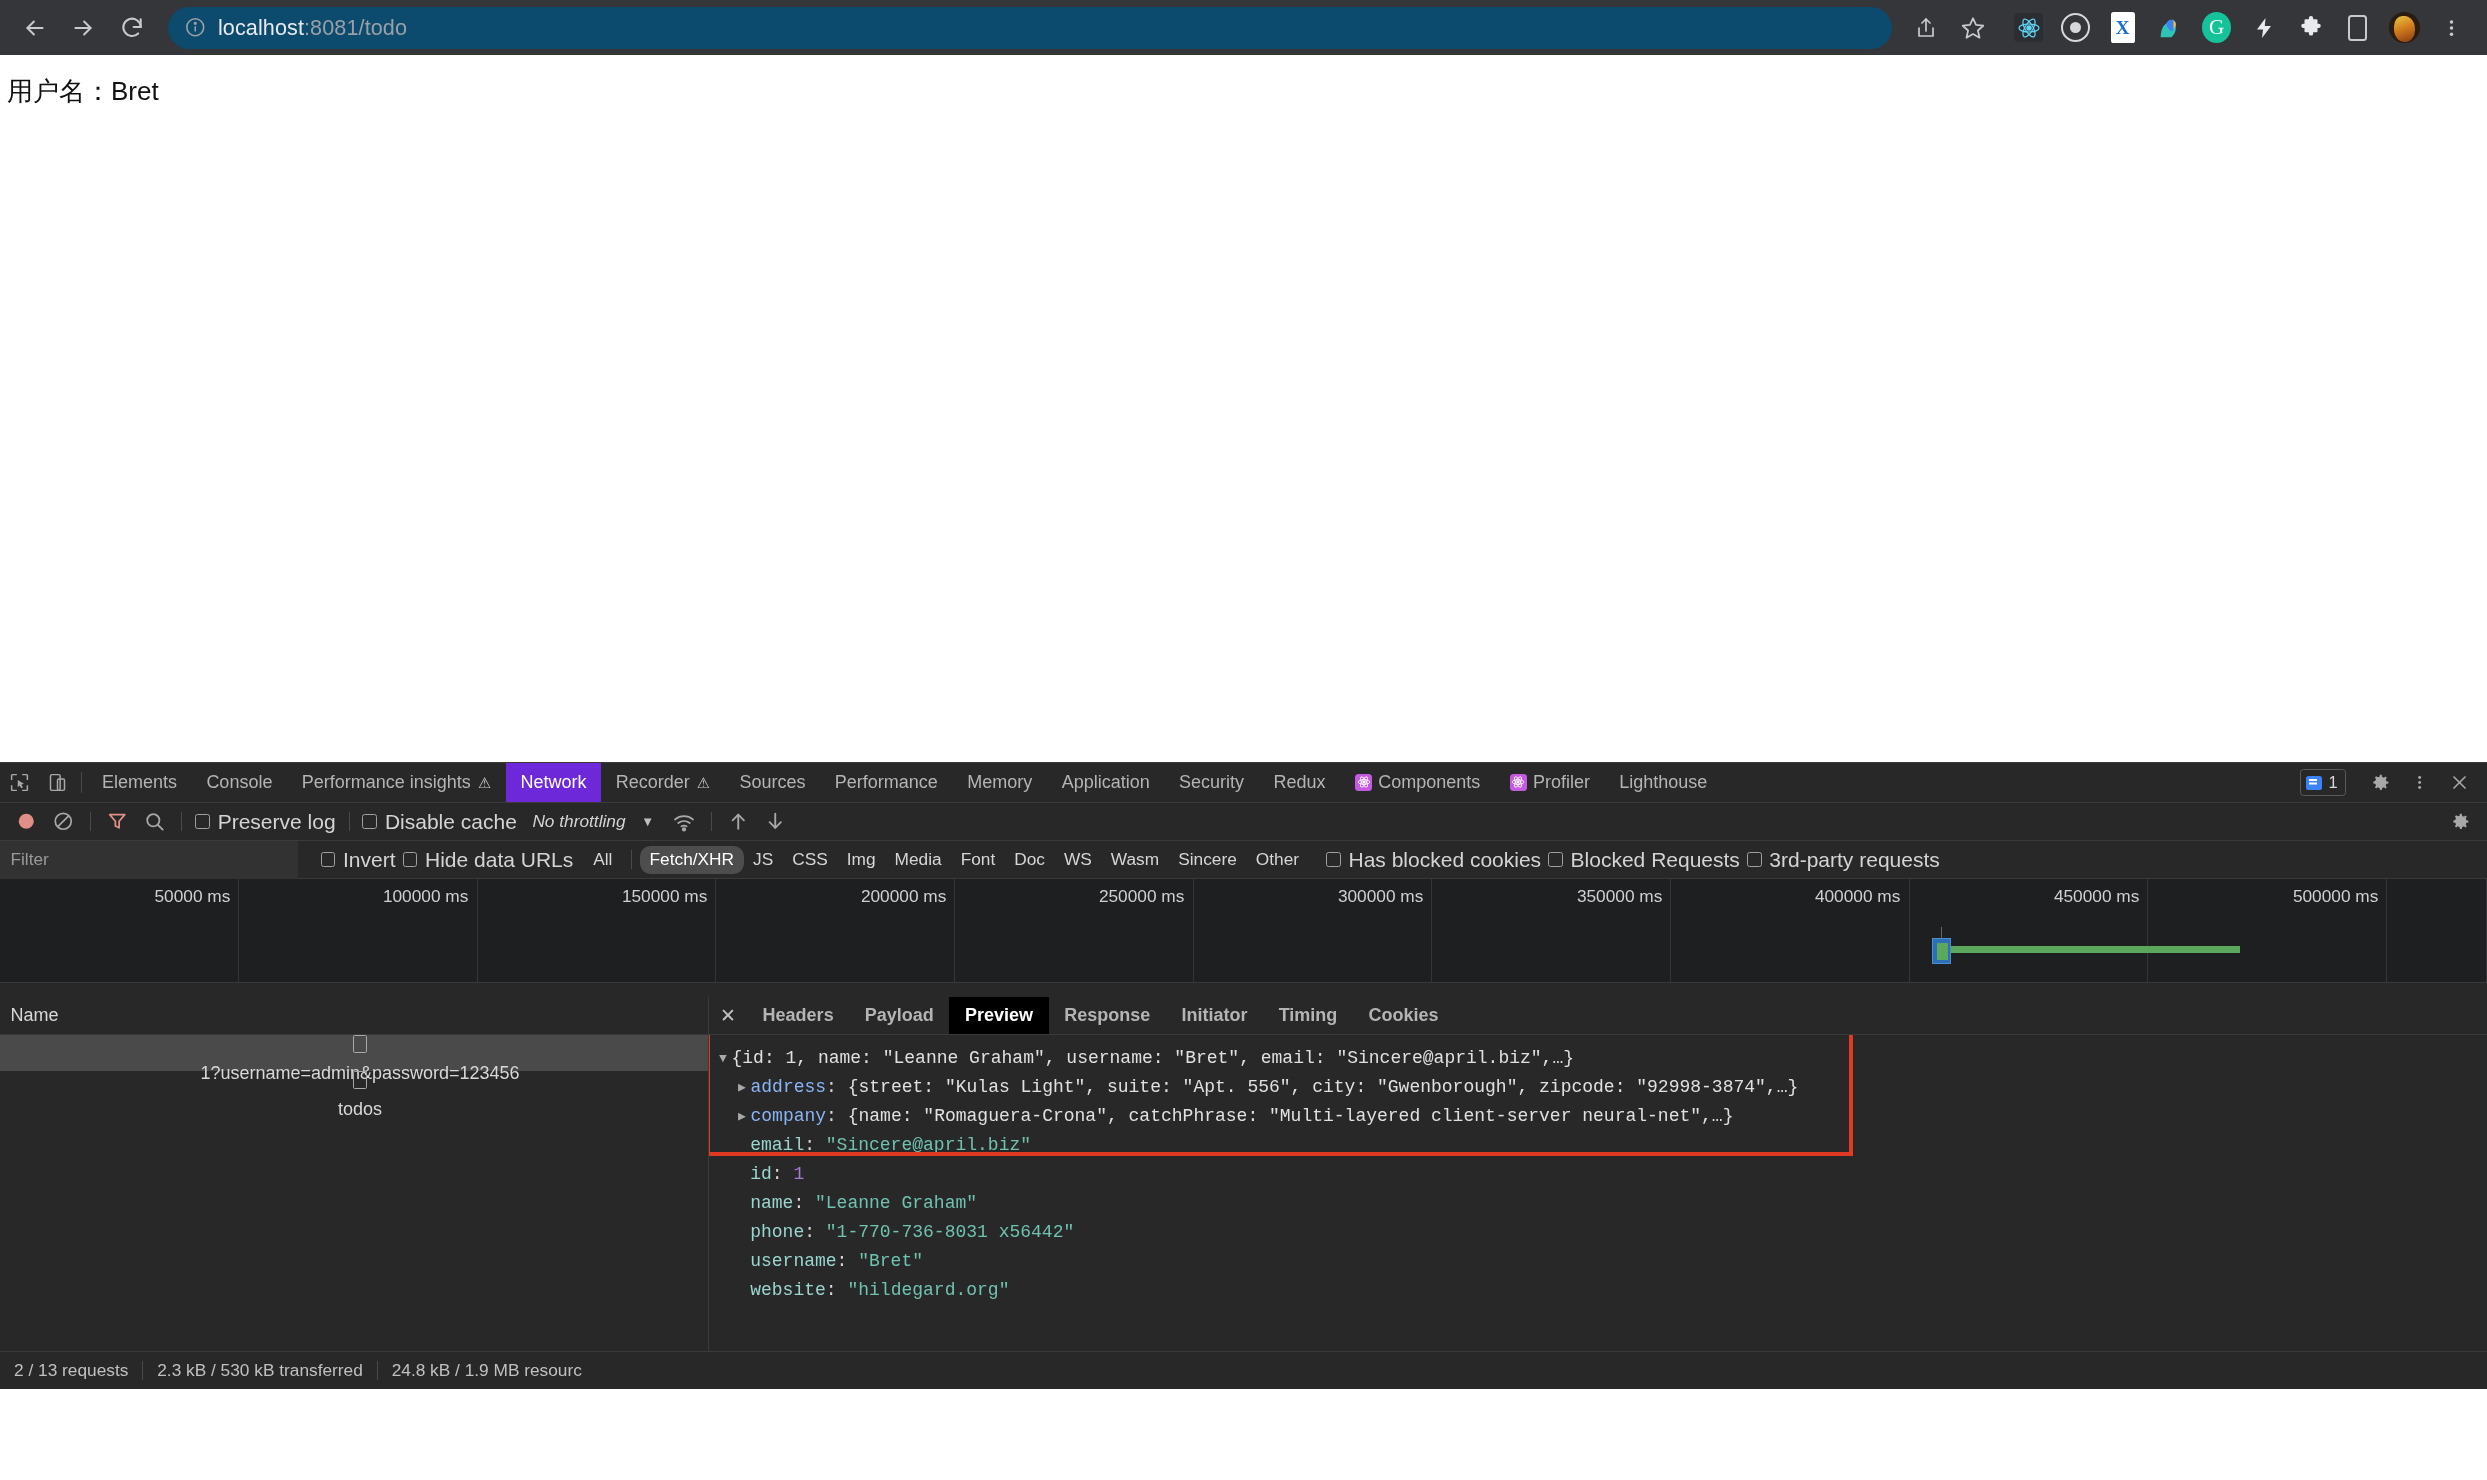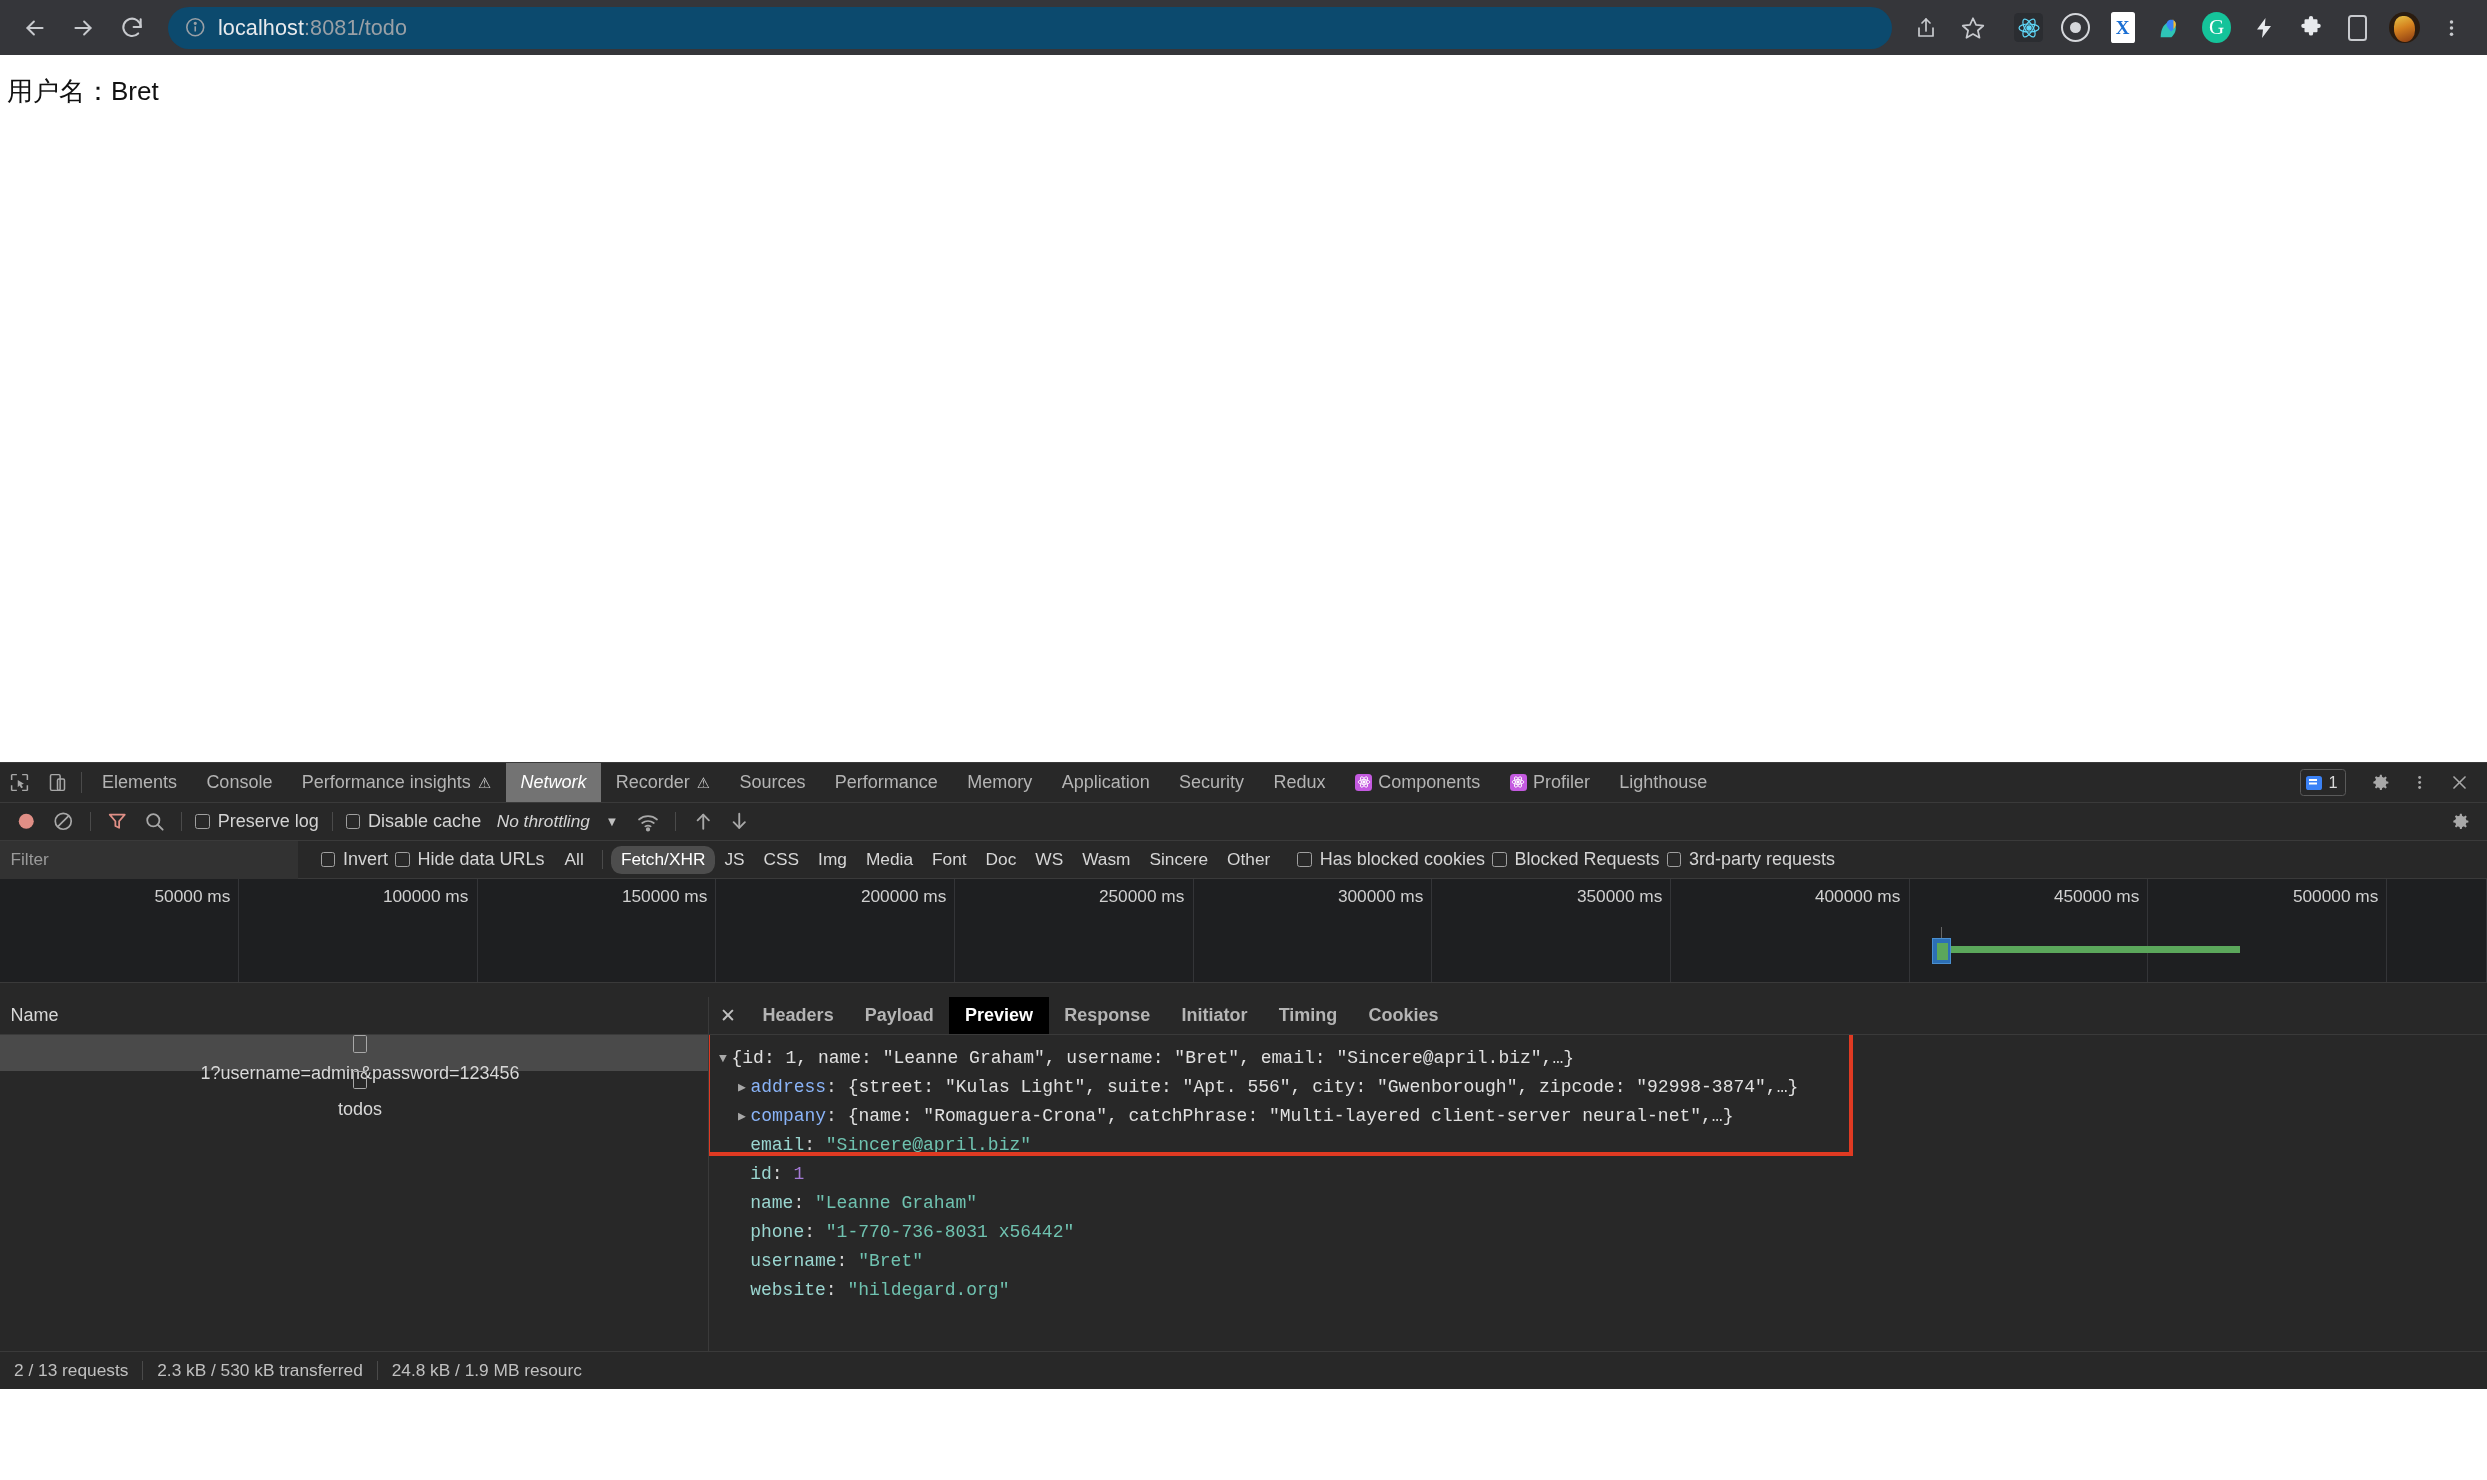--- a/index.html
+++ b/index.html
@@ -115,21 +115,21 @@
     color: #a8a8a8;
   }
   .dt-vsep { width: 0.9px; background: #4a4a4a; margin: 8.6px 5.2px; flex: 0 0 auto; }
   .dt-tab {
     display: flex; align-items: center;
     padding: 0 14.7px;
     font-size: 18px;
     color: #b4b4b4;
     white-space: nowrap;
   }
-  .dt-tab.active { background: #737373; color: #ffffff; font-style: italic; }
+  .dt-tab.active { background: #6d28d9; color: #ffffff; }
   .dt-tab .warn-tri { margin-left: 7px; color: #c9c9c9; font-size: 14.7px; }
   .tab-react-logo {
     width: 17.3px; height: 17.3px; border-radius: 3.5px; background:#c45ae0;
     display:inline-flex; align-items:center; justify-content:center; margin-right: 6px; flex:0 0 auto;
   }
   .dt-tabbar-spacer { flex: 1 1 auto; }
   .dt-right { display: flex; align-items: center; padding-right: 8.6px; gap: 1.7px; }
   .msg-badge {
     display: flex; align-items: center; gap: 6px;
     border: 0.9px solid #5a5a5a; border-radius: 3.5px;
@@ -149,21 +149,21 @@
   }
   .tb-btn { width: 35px; height: 31px; display:flex; align-items:center; justify-content:center; color:#a8a8a8; }
   .tb-sep { width: 0.9px; height: 19px; background: #4a4a4a; margin: 0 7.8px; flex:0 0 auto; }
   .chk {
     width: 14.7px; height: 14.7px;
     border: 1.7px solid #a0a0a0;
     border-radius: 2.6px;
     flex: 0 0 auto;
     background: transparent;
   }
-  .chk-label { display:flex; align-items:center; gap: 7.8px; color: #d4d4d4; font-size: 18px; padding: 0 3.5px; white-space: nowrap; }
+  .chk-label { display:flex; align-items:center; gap: 7.8px; color: #d4d4d4; font-size: 21px; padding: 0 3.5px; white-space: nowrap; }
   .throttle { color: #d4d4d4; font-size: 17.3px; margin-left: 10.4px; white-space: nowrap; font-style: italic; }
   .caret-dn { color:#c0c0c0; font-size: 13px; margin-left: 14px; }
 
   .dt-filterbar {
     height: 38px;
     display: flex; align-items: center;
     border-bottom: 0.9px solid #3a3a3a;
     flex: 0 0 auto;
   }
   .filter-input {

